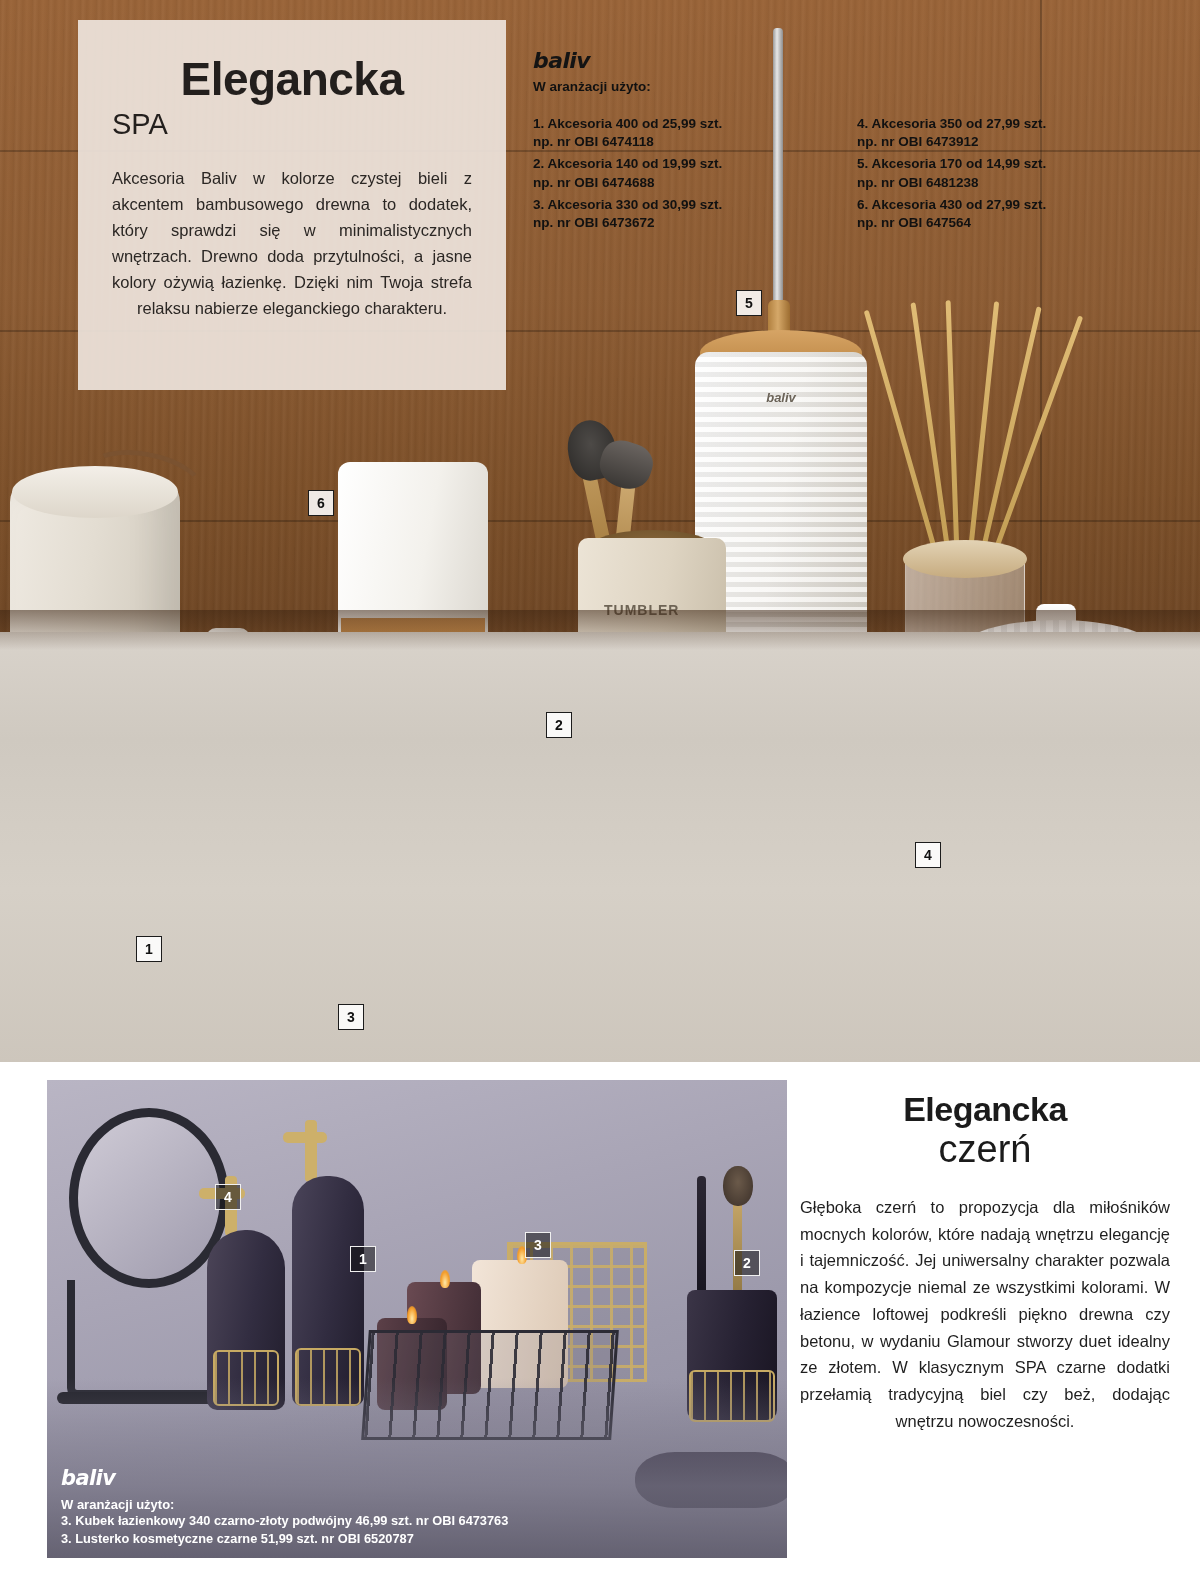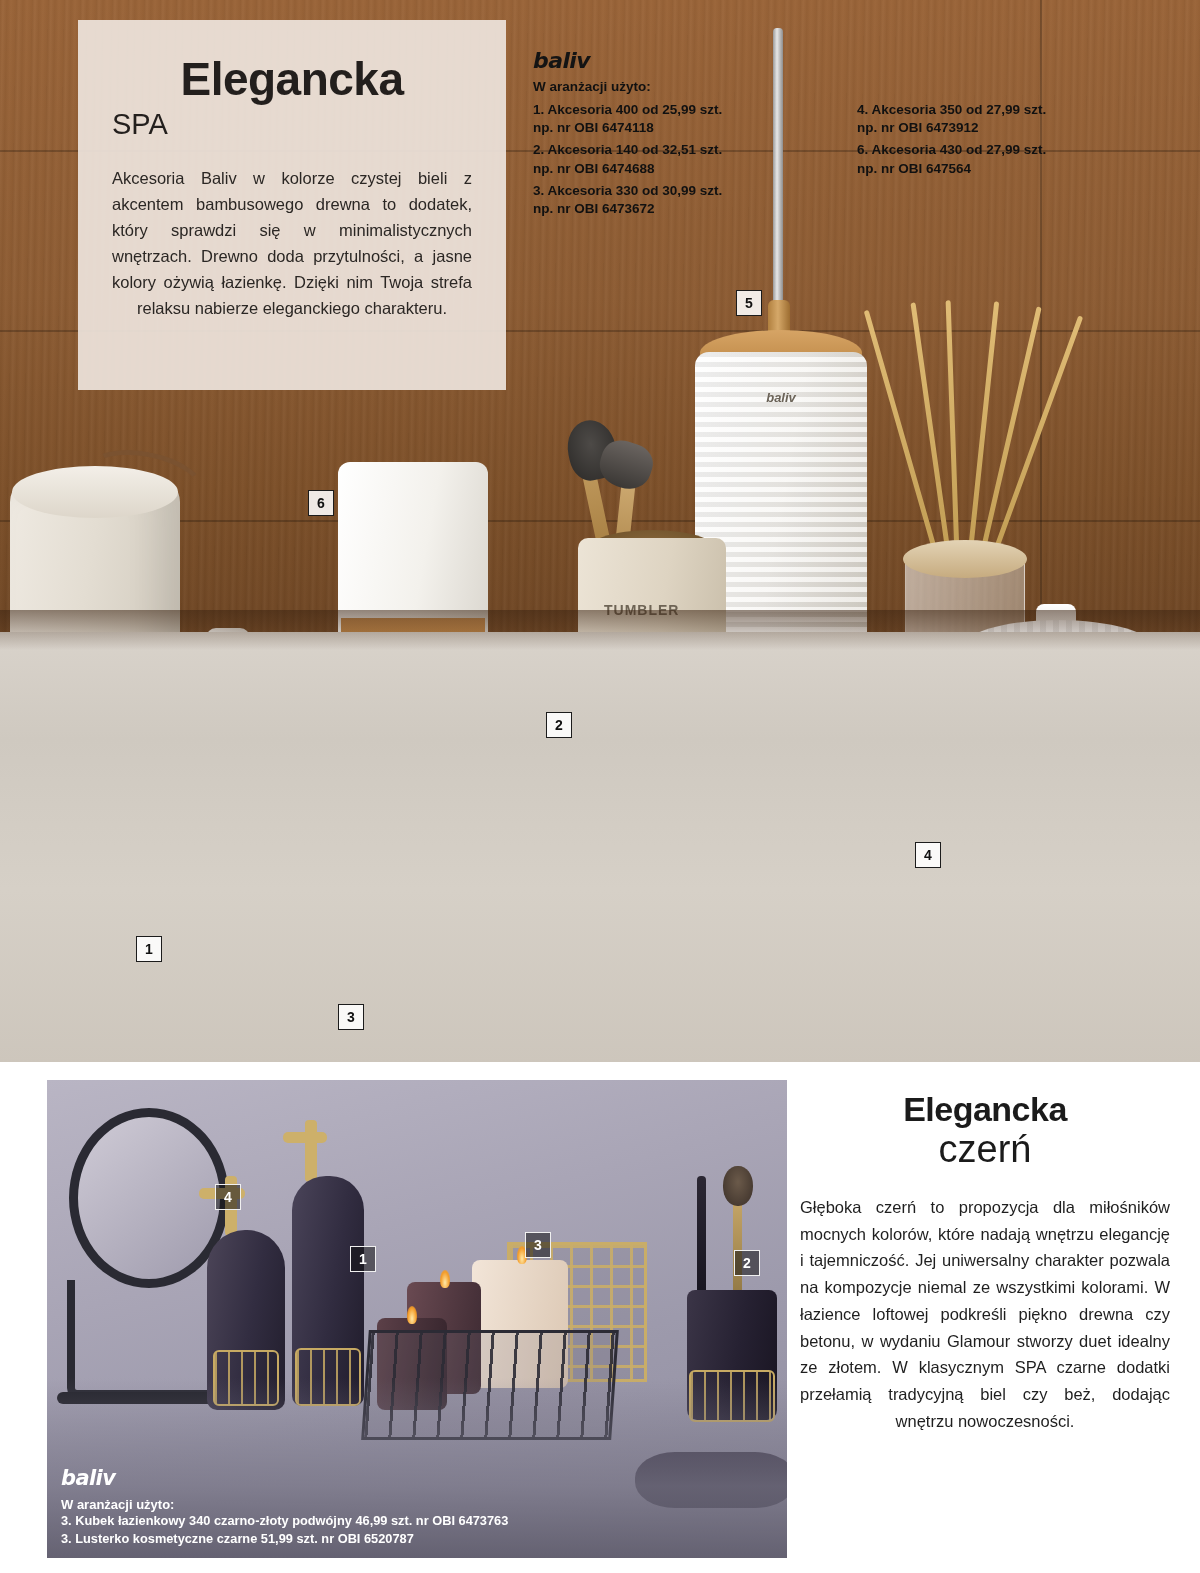--- a/index.html
+++ b/index.html
@@ -72,21 +72,21 @@
   }
   .brand-baliv {
     font-size: 22px; font-weight: bold; color: #141414;
     font-style: italic; letter-spacing: -0.6px;
     font-family: "DejaVu Sans", sans-serif;
   }
   .list-heading {
     font-size: 13.5px; font-weight: bold; color: #111; margin-top: 6px;
   }
   .cols {
-    display: flex; gap: 62px; margin-top: 3px;
+    display: flex; gap: 62px; margin-top: 17px;
   }
   .col { width: 262px; }
   .item {
     font-size: 13.5px; font-weight: bold; color: #111; line-height: 1.35;
     margin-top: 4px;
   }
   .item .code { display: block; }
 
   
   .badge {
@@ -534,34 +534,38 @@
   <div class="list-top">
     <div class="brand-baliv">baliv</div>
     <div class="list-heading">W aranżacji użyto:</div>
     <div class="cols">
       <div class="col">
         <div class="item">
           <span>1. Akcesoria 400 od 25,99 szt.</span>
           <span class="code">np. nr OBI 6474118</span>
         </div>
         <div class="item">
-          <span>2. Akcesoria 140 od 32,51 szt.</span>
+          <span>2. Akcesoria 140 od 19,99 szt.</span>
           <span class="code">np. nr OBI 6474688</span>
         </div>
         <div class="item">
           <span>3. Akcesoria 330 od 30,99 szt.</span>
           <span class="code">np. nr OBI 6473672</span>
         </div>
       </div>
       <div class="col">
         <div class="item">
           <span>4. Akcesoria 350 od 27,99 szt.</span>
           <span class="code">np. nr OBI 6473912</span>
         </div>
         <div class="item">
+          <span>5. Akcesoria 170 od 14,99 szt.</span>
+          <span class="code">np. nr OBI 6481238</span>
+        </div>
+        <div class="item">
           <span>6. Akcesoria 430 od 27,99 szt.</span>
           <span class="code">np. nr OBI 647564</span>
         </div>
       </div>
     </div>
   </div>
 
   <div class="badge" style="left:136px; top:936px;">1</div>
   <div class="badge" style="left:546px; top:712px;">2</div>
   <div class="badge" style="left:338px; top:1004px;">3</div>

